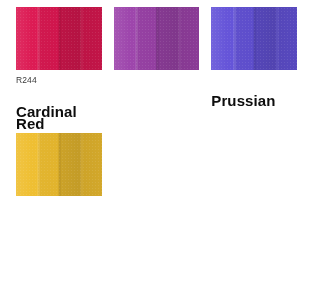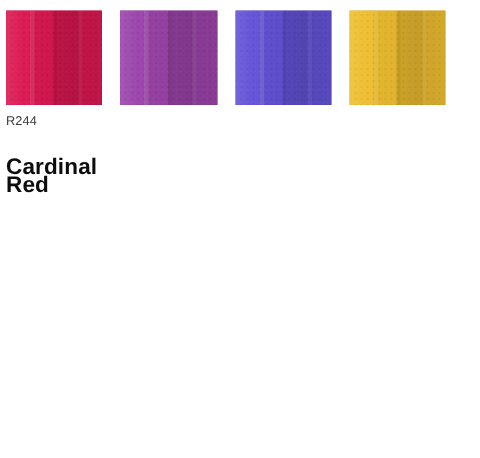--- a/index.html
+++ b/index.html
@@ -11,23 +11,23 @@
     width: 305px;
     height: 305px;
     font-family: "Liberation Sans", sans-serif;
     -webkit-font-smoothing: antialiased;
   }
 
   .swatch-sheet {
     width: 305px;
     height: 305px;
     box-sizing: border-box;
-    padding: 7px 8px 0 4px;
+    padding: 7px 8px 0 16px;
     display: grid;
-    grid-template-columns: 1fr 1fr 1fr 1fr;
+    grid-template-columns: 1fr 1fr 1fr;
     grid-template-rows: 1fr 1fr 1fr;
     column-gap: 12px;
     row-gap: 3px;
   }
 
   .swatch-cell {
     display: flex;
     flex-direction: column;
   }
 
@@ -170,20 +170,21 @@
       <div class="band band-b"></div>
       <div class="band band-c"></div>
       <div class="band band-d"></div>
       <div class="seam seam-1"></div>
       <div class="seam seam-2"></div>
       <div class="seam seam-3"></div>
       <div class="wash"></div>
       <div class="grain"></div>
     </div>
     <div class="swatch-meta">
+      <div class="swatch-name">Prussian</div>
     </div>
   </div>
 
 
   <div class="swatch-cell">
     <div class="swatch-chip" style="--base: #D9AD2B;">
       <div class="band band-a"></div>
       <div class="band band-b"></div>
       <div class="band band-c"></div>
       <div class="band band-d"></div>

